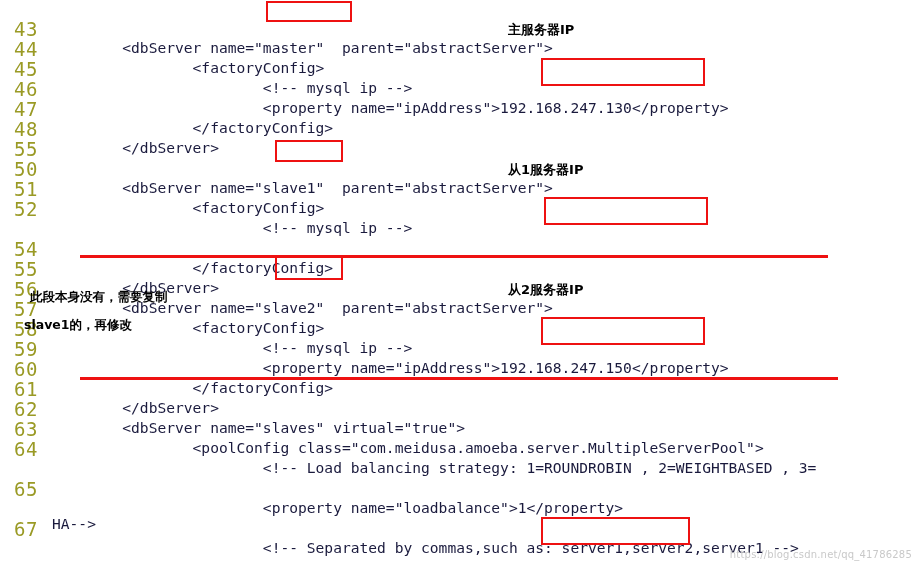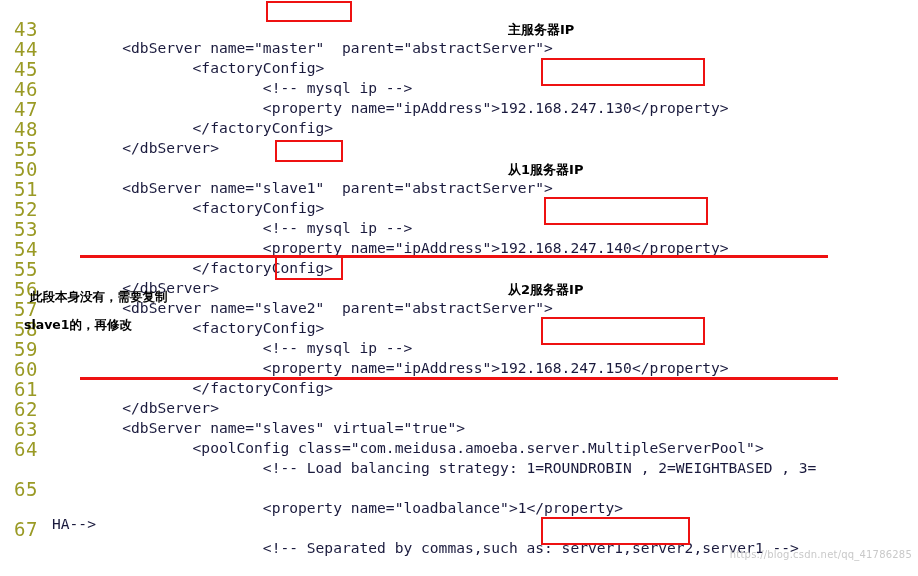--- a/index.html
+++ b/index.html
@@ -139,24 +139,20 @@
     <span class="code">        &lt;dbServer name="slave1"  parent="abstractServer"&gt;</span>
   </div>
   <div class="line" style="top:160px">
     <span class="gutter">51</span>
     <span class="code">                &lt;factoryConfig&gt;</span>
   </div>
   <div class="line" style="top:180px">
     <span class="gutter">52</span>
     <span class="code">                        &lt;!-- mysql ip --&gt;</span>
   </div>
-  <div class="line" style="top:200px">
-    <span class="gutter">53</span>
-    <span class="code">                        &lt;property name="ipAddress"&gt;192.168.247.140&lt;/property&gt;</span>
-  </div>
   <div class="line" style="top:220px">
     <span class="gutter">54</span>
     <span class="code">                &lt;/factoryConfig&gt;</span>
   </div>
   <div class="line" style="top:240px">
     <span class="gutter">55</span>
     <span class="code">        &lt;/dbServer&gt;</span>
   </div>
   <div class="line" style="top:260px">
     <span class="gutter">56</span>

